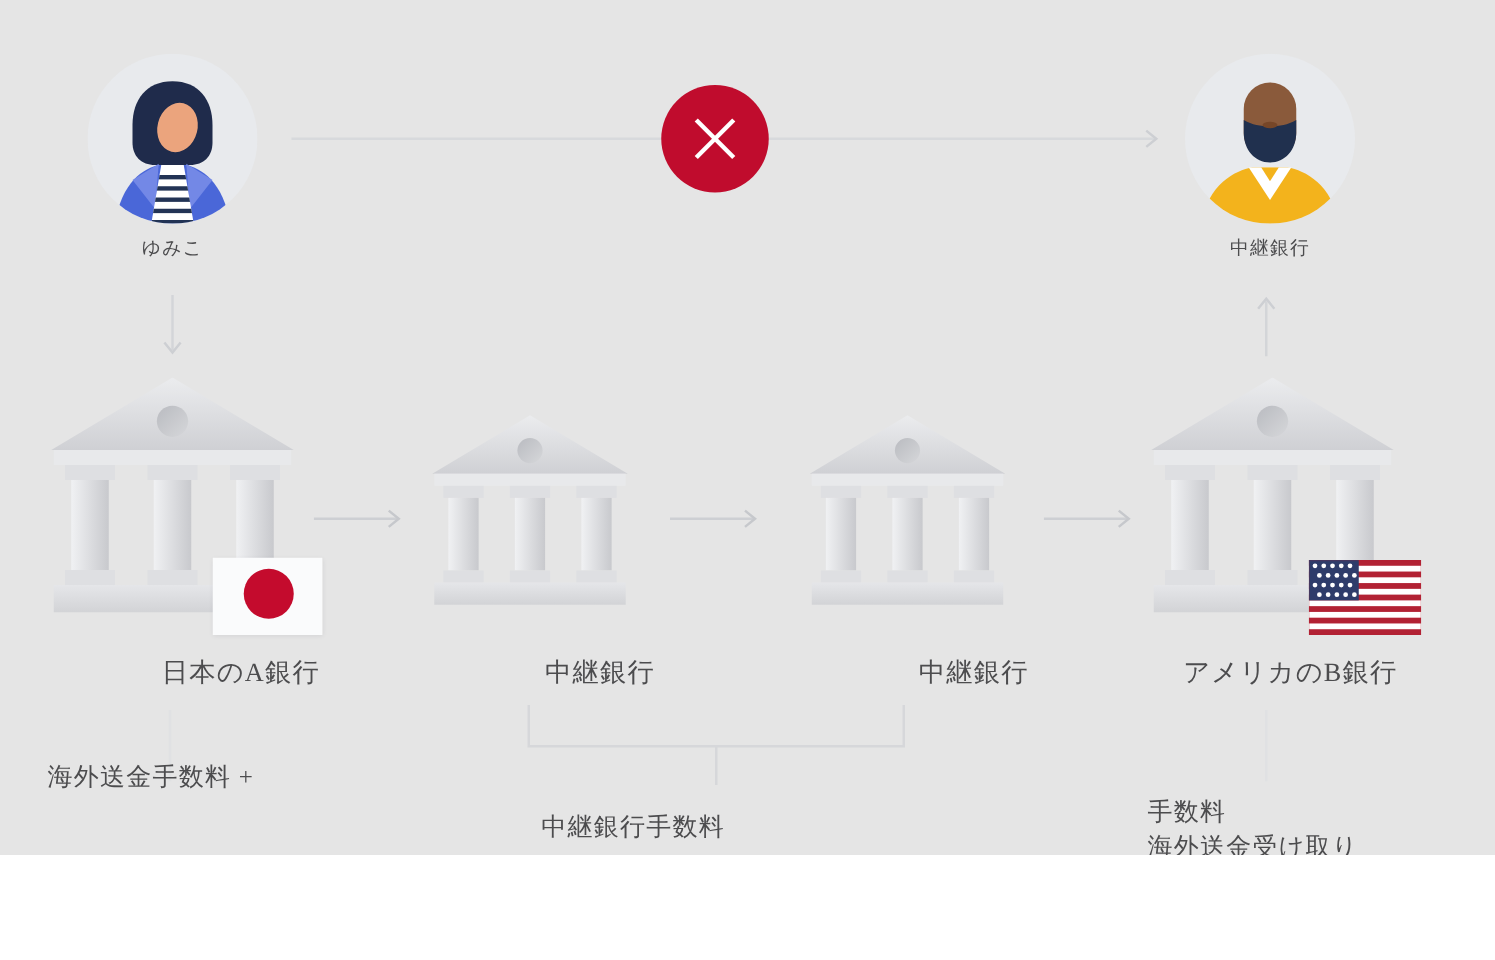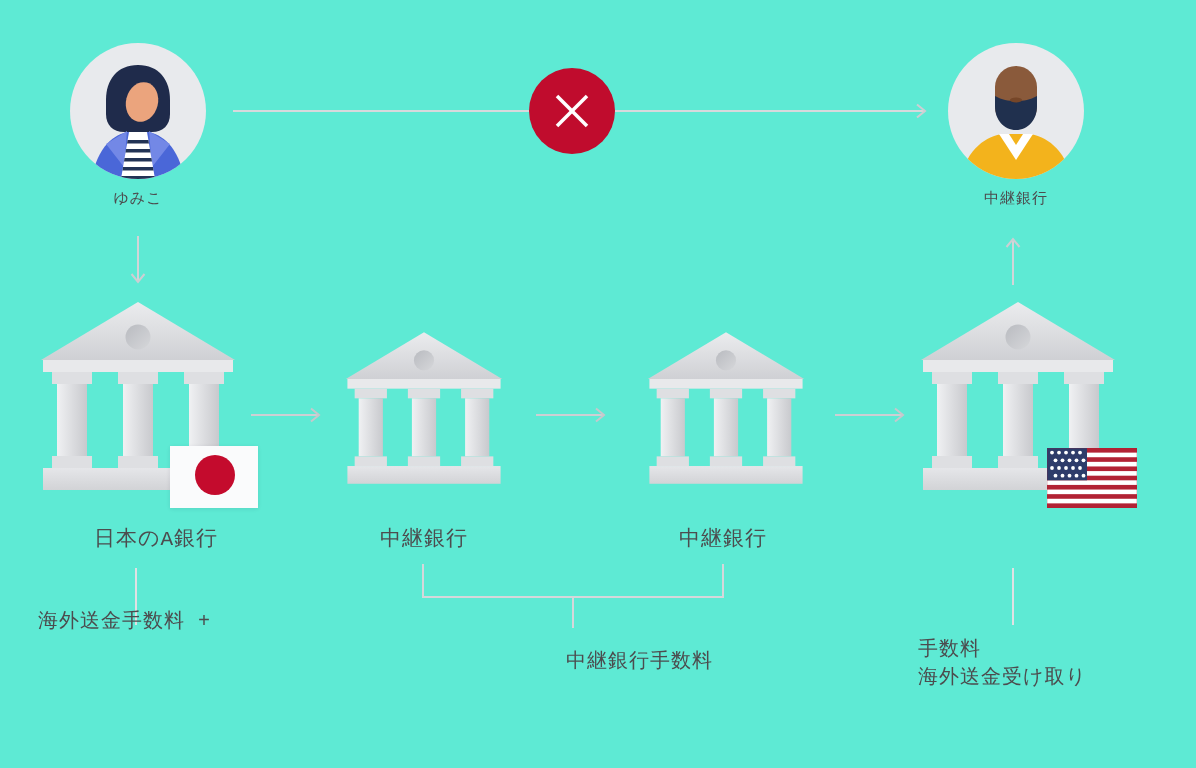--- a/index.html
+++ b/index.html
@@ -1,24 +1,24 @@
 <!DOCTYPE html>
 <html lang="ja"><head>
 <meta charset="utf-8">
 <style>
   html,body{margin:0;padding:0;background:#ffffff;}
   .canvas{
-    position:relative;width:1196px;height:768px;background:#5eead4;overflow:hidden;
-    font-family:Liberation Mono, monospace;
+    position:relative;width:1196px;height:684px;background:#e5e5e5;overflow:hidden;
+    font-family:Liberation Serif, serif;
   }
   .abs{position:absolute;}
   .name-label{font-size:15px;color:#4c4c4e;text-align:center;letter-spacing:1px;}
-  .bank-label{font-size:21px;color:#4c4c4e;text-align:center;letter-spacing:1px;}
+  .bank-label{font-size:21px;color:#4c4c4e;text-align:right;letter-spacing:1px;}
   .fee-text{font-size:20px;color:#4c4c4e;line-height:28px;letter-spacing:1px;}
-  .fee-text.center{text-align:right;}
+  .fee-text.center{text-align:left;}
   .vline{width:2px;background:#e0e1e3;}
   .badge{
     width:86px;height:86px;border-radius:50%;background:#c00c2d;
     display:flex;align-items:center;justify-content:center;
   }
   .jp-flag{box-shadow:0 1px 4px rgba(40,40,60,0.10);line-height:0;}
   .us-flag{line-height:0;}
   svg{display:block;}
 </style>
 </head>
@@ -239,20 +239,21 @@
           <circle cx="33" cy="20" r="1.9"></circle>
         <circle cx="8.5" cy="27.7" r="1.9"></circle>
           <circle cx="15.5" cy="27.7" r="1.9"></circle>
           <circle cx="22.5" cy="27.7" r="1.9"></circle>
           <circle cx="29.5" cy="27.7" r="1.9"></circle>
           <circle cx="36.5" cy="27.7" r="1.9"></circle>
       </g>
       <rect x="0.5" y="0.5" width="89" height="59" fill="none" stroke="rgba(178,34,52,0.18)" stroke-width="1"></rect>
     </svg>
   </div>
+  <div class="abs bank-label" style="left:918px;top:524px;width:200px">アメリカのB銀行</div>
 
   <div class="abs vline" style="left:135px;top:568px;height:57px"></div>
   <div class="abs fee-text" style="left:38px;top:608px">
     <div>海外送金手数料 +</div>
   </div>
 
   <svg class="abs" style="left:421px;top:564px" width="304" height="66">
     <path d="M2,0 L2,33 L302,33 L302,0" fill="none" stroke="#d6d7da" stroke-width="2"></path>
     <line x1="152" y1="33" x2="152" y2="64" stroke="#d6d7da" stroke-width="2"></line>
   </svg>

